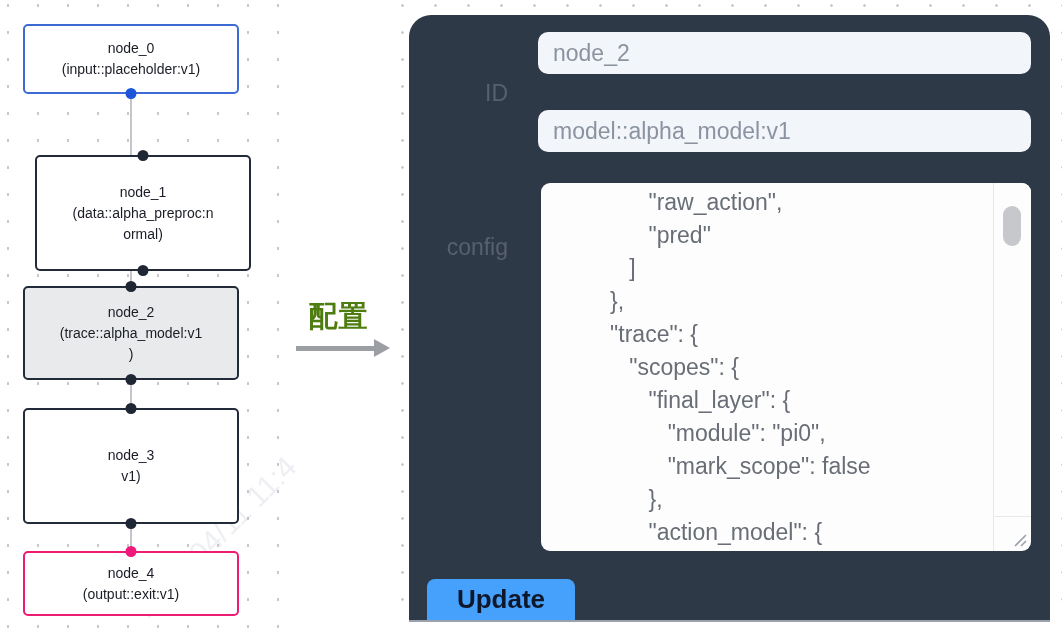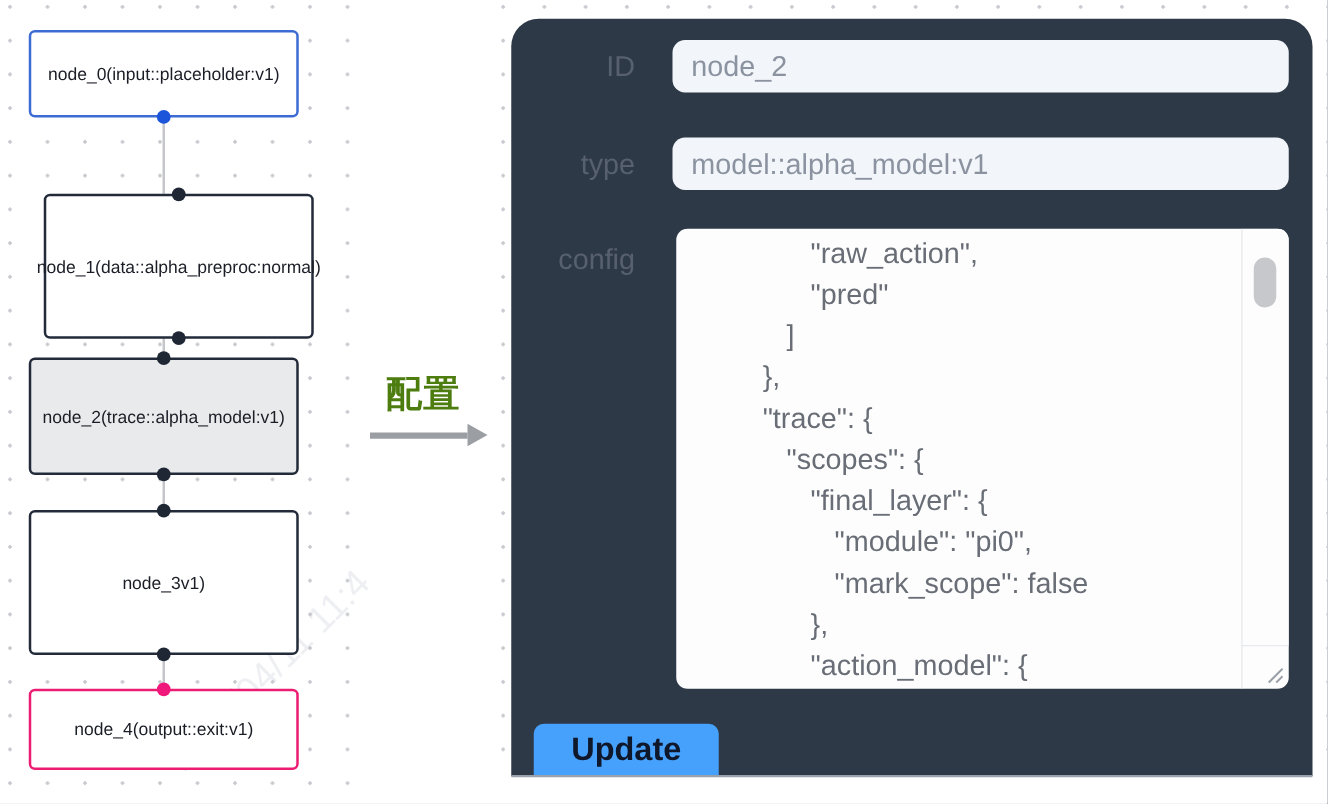--- a/index.html
+++ b/index.html
@@ -20,21 +20,21 @@
       transform:rotate(-45deg);white-space:nowrap;pointer-events:none;}
 
   
   .edge{position:absolute;left:130px;width:2px;background:#c5c6c9;}
   .e01{top:94px;height:61px}.e12{top:249px;height:37px}
   .e23{top:381px;height:39px}.e34{top:513px;height:38px}
 
   
   .node{position:absolute;left:23px;width:216px;box-sizing:border-box;
     background:#fff;border:2px solid #232b3a;border-radius:5px;
-    display:flex;align-items:center;justify-content:center;
+    display:flex;flex-direction:column;align-items:center;justify-content:center;
     text-align:center;font-size:14px;line-height:21px;color:#1a1d25;font-weight:500;}
   .n0{top:24px;height:70px;border-color:#3d6bd4;}
   .n1{top:155px;height:116px;margin-left:12px;}
   .n2{top:286px;height:94px;background:#e9eaeb;}
   .n3{top:408px;height:116px;}
   .n4{top:551px;height:65px;border-color:#ec1c72;}
   .port{position:absolute;left:50%;transform:translateX(-50%);
     width:11px;height:11px;border-radius:50%;background:#1f2634;z-index:3;}
   .p-top{top:-7px}.p-bot{bottom:-7px}
   .port.blue{background:#1c55da}.port.pink{background:#f1187c}
@@ -45,21 +45,21 @@
   .arrow{position:relative;height:19px;margin-top:6px;}
   .arrow-shaft{position:absolute;left:14px;top:7px;width:78px;height:5px;background:#9b9fa4;}
   .arrow-head{position:absolute;left:92px;top:0;width:0;height:0;
     border-left:16px solid #9b9fa4;border-top:9.5px solid transparent;border-bottom:9.5px solid transparent;}
 
   
   .panel{position:absolute;left:409px;top:15px;width:641px;height:607px;
     background:#2e3948;border-radius:22px 22px 0 0;box-sizing:border-box;
     border-bottom:2px solid #99a1ad;}
   .flabel{position:absolute;left:0;width:99px;text-align:right;
-    color:#57606e;font-size:23px;line-height:28px;}
+    color:#57606e;font-size:23px;line-height:28px;margin-top:40px;}
   .l-id{top:24px}.l-type{top:102px}.l-config{top:178px}
   .finput{position:absolute;left:129px;width:493px;height:42px;box-sizing:border-box;
     background:#f2f5f9;border:none;border-radius:10px;padding:0 15px;
     font-family:inherit;font-size:23px;color:#8b93a0;outline:none;}
   .i-id{top:17px}.i-type{top:95px}
 
   .configbox{position:absolute;left:132px;top:168px;width:490px;height:368px;
     background:#fdfdfe;border-radius:9px;overflow:hidden;}
   .configtext{position:absolute;left:0;top:0;right:38px;bottom:0;
     padding:3px 0 0 18px;font-size:23px;line-height:33px;white-space:pre;
@@ -133,21 +133,20 @@
     <div class="arrow">
       <div class="arrow-shaft"></div>
       <div class="arrow-head"></div>
     </div>
   </div>
 
   <div class="panel">
     <div class="flabel l-id">ID</div>
     <input class="finput i-id" type="text" readonly="" value="node_2" style="">
 
-    <div class="flabel l-type">type</div>
     <input class="finput i-type" type="text" readonly="" value="model::alpha_model:v1" style="">
 
     <div class="flabel l-config">config</div>
     <div class="configbox">
       <div class="configtext">              "raw_action",
               "pred"
            ]
         },
         "trace": {
            "scopes": {

